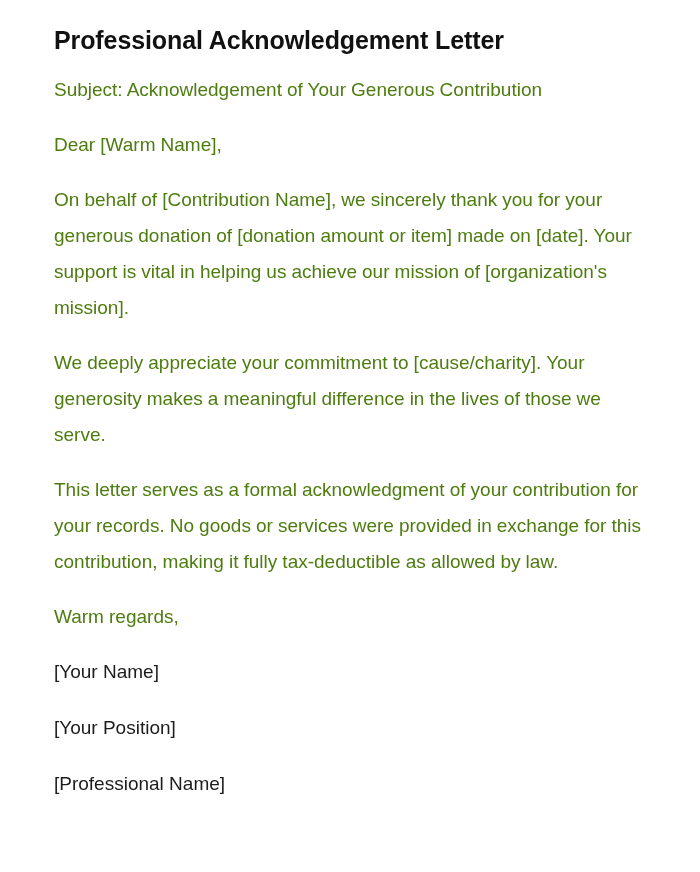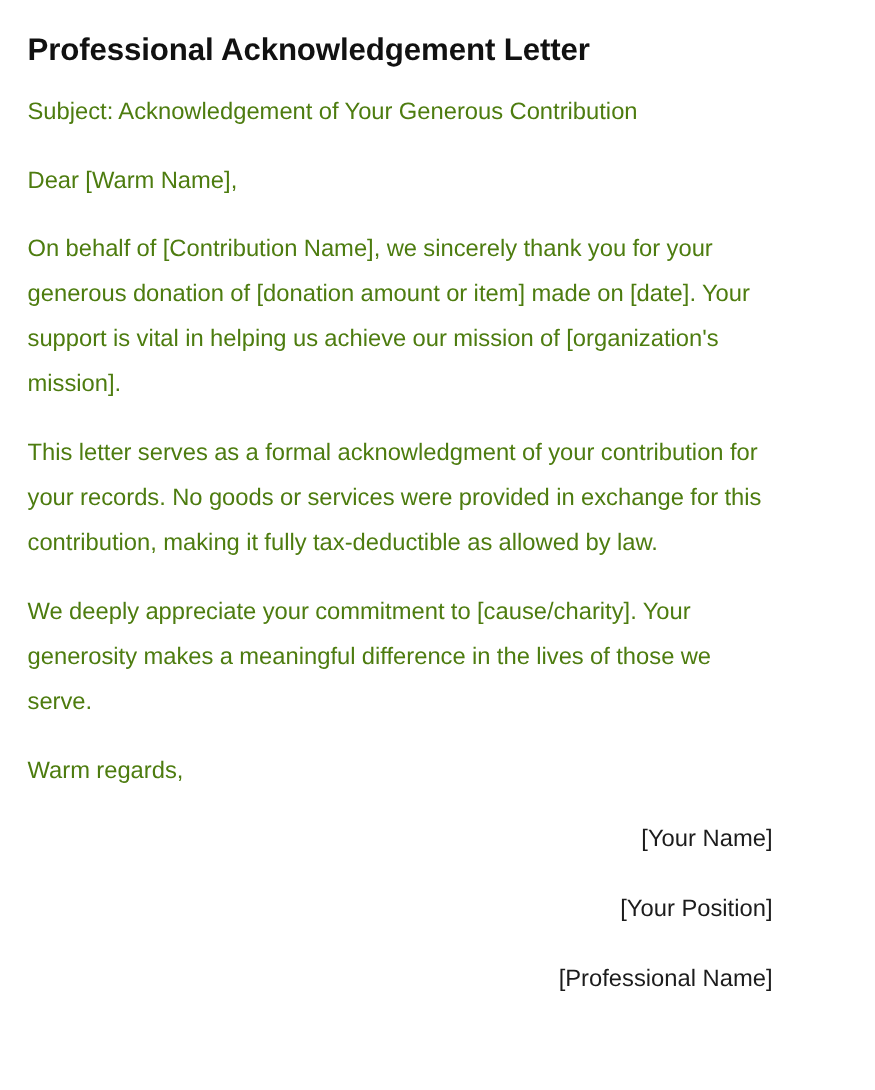--- a/index.html
+++ b/index.html
@@ -13,21 +13,21 @@
     font-family: "Liberation Sans", "DejaVu Sans", sans-serif;
     color: #1c1c1c;
     -webkit-font-smoothing: antialiased;
     overflow: hidden;
   }
   .page {
     box-sizing: border-box;
     width: 700px;
     height: 872px;
     background: #ffffff;
-    padding: 24px 40px 0 22px;
+    padding: 24px 40px 0 54px;
   }
   .doc-title {
     font-size: 25px;
     font-weight: bold;
     line-height: 32px;
     letter-spacing: -0.1px;
     color: #111111;
     margin: 0 0 16px 0;
     white-space: nowrap;
   }
@@ -43,39 +43,38 @@
   }
   .para:last-child {
     margin-bottom: 0;
   }
   .sig-line {
     font-size: 19px;
     line-height: 36px;
     color: #1c1c1c;
     margin: 0 0 20px 0;
     max-width: 596px;
-    text-align: right;
   }
 </style>
 </head>
 <body>
 
 <div class="page">
 
   <h1 class="doc-title">Professional Acknowledgement Letter</h1>
 
   <p class="para">Subject: Acknowledgement of Your Generous Contribution</p>
 
   <p class="para">Dear [Warm Name],</p>
 
   <p class="para">On behalf of [Contribution Name], we sincerely thank you for your generous donation of [donation amount or item] made on [date]. Your support is vital in helping us achieve our mission of [organization's mission].</p>
 
+  <p class="para">We deeply appreciate your commitment to [cause/charity]. Your generosity makes a meaningful difference in the lives of those we serve.</p>
+
   <p class="para">This letter serves as a formal acknowledgment of your contribution for your records. No goods or services were provided in exchange for this contribution, making it fully tax-deductible as allowed by law.</p>
-
-  <p class="para">We deeply appreciate your commitment to [cause/charity]. Your generosity makes a meaningful difference in the lives of those we serve.</p>
 
   <p class="para">Warm regards,</p>
 
   <p class="sig-line">[Your Name]</p>
 
   <p class="sig-line">[Your Position]</p>
 
   <p class="sig-line">[Professional Name]</p>
 
 </div>

